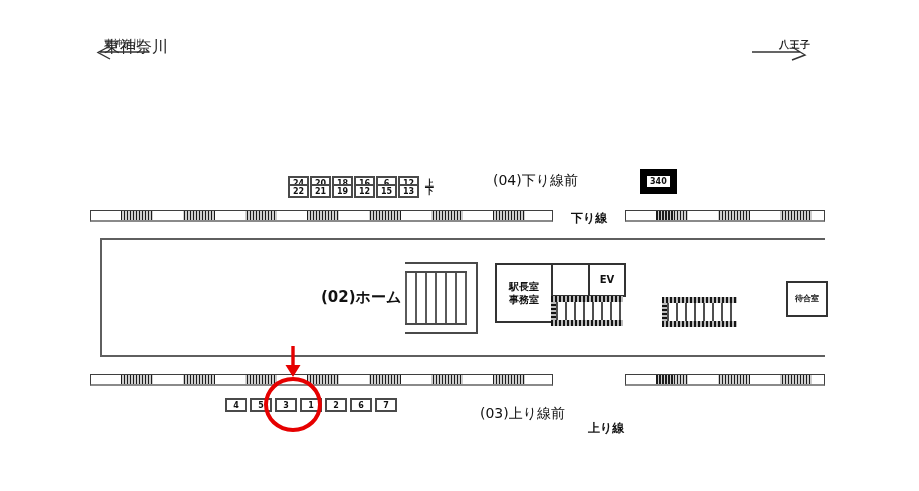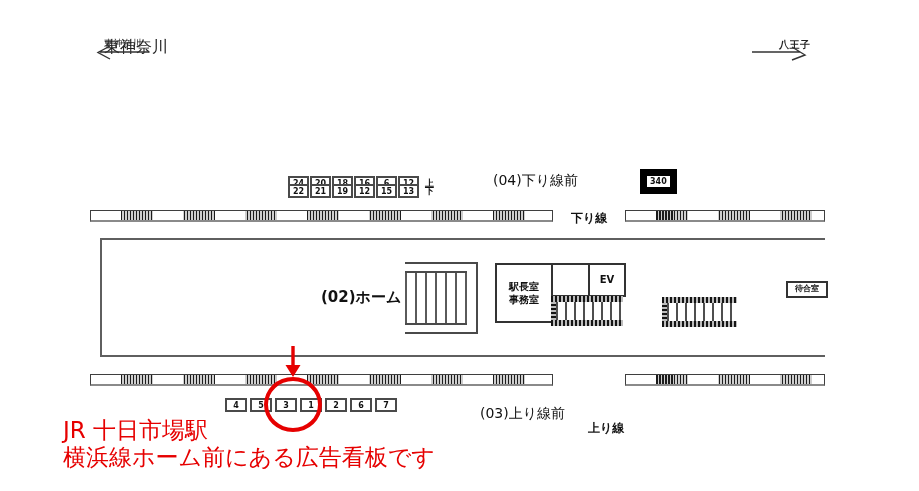--- a/index.html
+++ b/index.html
@@ -148,21 +148,21 @@
     <div class="esc-rungs"></div>
   </div>
 
   <div class="abs esc" style="left:662px; top:297px; width:75px; height:30px;">
     <div class="esc-cap"></div>
     <div class="esc-bar top"></div>
     <div class="esc-bar bot"></div>
     <div class="esc-rungs"></div>
   </div>
 
-  <div class="abs room" style="left:786px; top:281px; width:42px; height:17px; border-width:2px;">
+  <div class="abs room" style="left:786px; top:281px; width:42px; height:36px; border-width:2px;">
     <span class="room-label small">待合室</span>
   </div>
 
   <svg class="abs" style="left:284px; top:346px; z-index:6;" width="18" height="32">
     <rect x="7.3" y="0" width="3.4" height="20" fill="#e60000"></rect>
     <path d="M9 31 L1.5 19 H16.5 Z" fill="#e60000"></path>
   </svg>
 
   <div class="abs track" style="left:90px; top:374px; width:463px;"></div>
   <div class="abs track-label" style="left:588px; top:372px;margin-top:48px;">上り線</div>
@@ -175,18 +175,14 @@
     <div class="bb bb-lower">1</div>
     <div class="bb bb-lower">2</div>
     <div class="bb bb-lower">6</div>
     <div class="bb bb-lower">7</div>
   </div>
 
   <div class="abs red-circle" style="left:264px; top:377px;"></div>
 
   <div class="abs area-label" style="left:480px; top:405px;">(03)上り線前</div>
 
-  <div class="abs caption" style="left:63px; top:417px;">
-    <div>JR 十日市場駅</div>
-    <div>横浜線ホーム前にある広告看板です</div>
-  </div>
 
 </div>
 
 </body></html>

